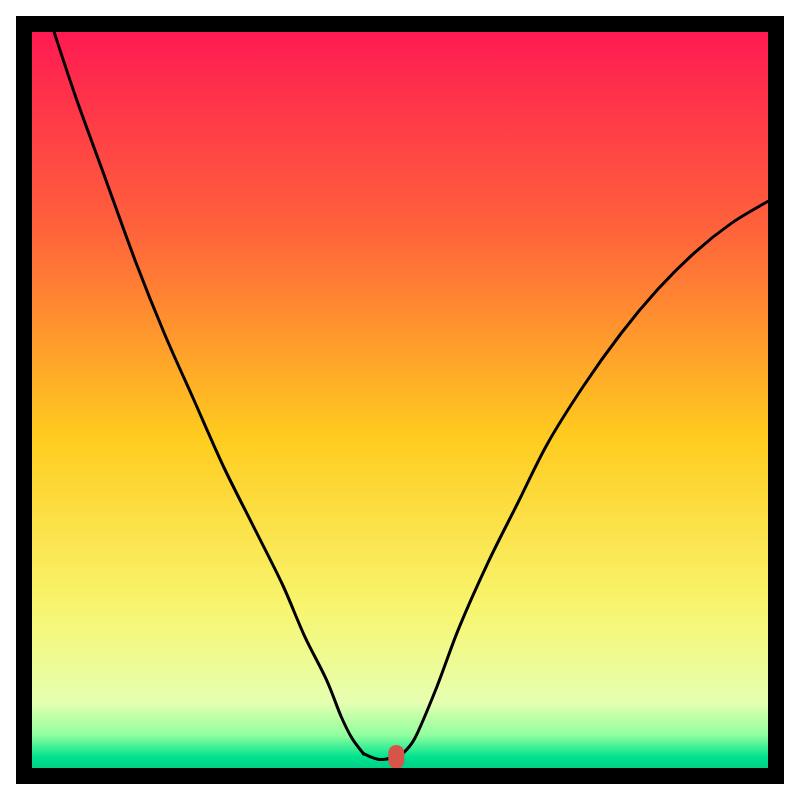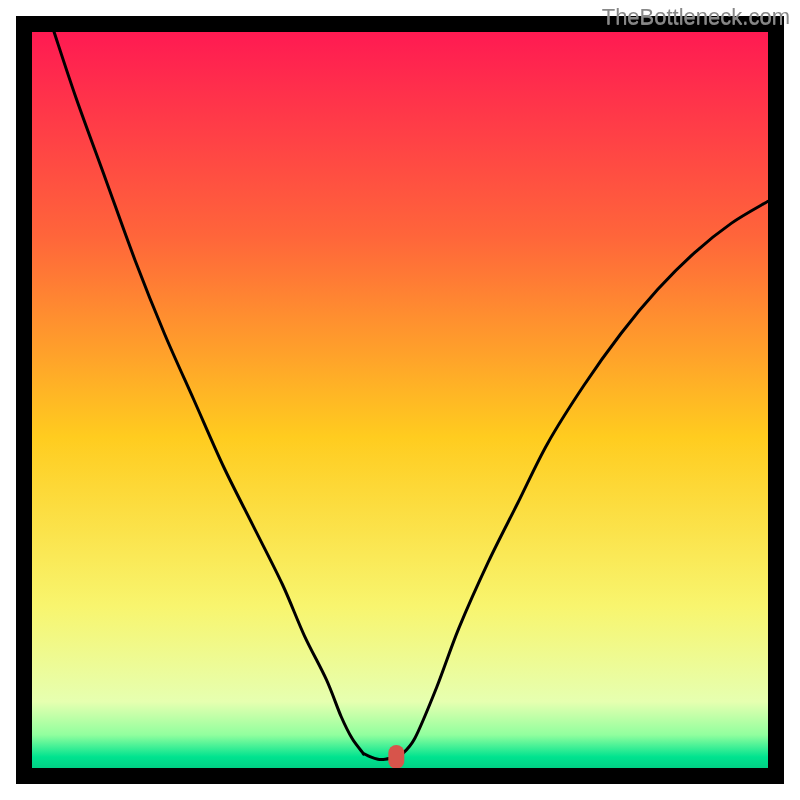--- a/index.html
+++ b/index.html
@@ -40,14 +40,13 @@
           <stop offset="95.5%" stop-color="#91ff9e"></stop>
           <stop offset="98.5%" stop-color="#00e38f"></stop>
           <stop offset="100%" stop-color="#00d084"></stop>
         </linearGradient>
     </defs>
     <rect id="plot-bg" x="32" y="32" width="736" height="736" fill="url(#bg-grad)"></rect>
     <path id="curve-path" fill="none" stroke="#000" stroke-width="3" stroke-linecap="round" stroke-linejoin="round" d="M 54.08 32 C 57.6128 42.5984, 67.9168 74.68800000000002, 76.16 98.24000000000001 C 84.4032 121.792, 96.17920000000001 153.29279999999994, 105.60000000000001 179.19999999999993 C 115.02080000000001 205.10719999999992, 125.61920000000002 235.43040000000002, 135.04000000000002 260.16 C 144.4608 284.88960000000003, 155.0592 311.38560000000007, 164.48 333.76000000000005 C 173.90079999999998 356.1344, 184.49919999999997 378.8032, 193.92 400 C 203.3408 421.1968, 213.93920000000003 446.2208, 223.36 466.24 C 232.7808 486.2592, 243.37919999999997 506.27840000000003, 252.79999999999998 525.12 C 262.2208 543.9616, 273.9968 566.336, 282.24 584 C 290.4832 601.664, 297.2544 620.2112, 304.32 635.52 C 311.3856 650.8288, 320.51200000000006 666.7264, 326.40000000000003 679.6800000000001 C 332.288 692.6336000000001, 336.9984 707.0592, 341.12 716.48 C 345.2416 725.9008, 348.6272 732.6719999999999, 352.16 738.56 C 355.69280000000003 744.448, 361.4336 750.9248, 363.2 753.28 C 364.96639999999996 755.6351999999999, 362.0224 752.6912, 363.2 753.28 C 364.3776 753.8688, 368.20480000000003 756.01792, 370.56 756.96 C 372.91519999999997 757.9020800000001, 375.5648 758.81472, 377.91999999999996 759.168 C 380.2751999999999 759.52128, 382.92479999999995 759.40352, 385.28 759.168 C 387.6352 758.93248, 390.28479999999996 758.16704, 392.64 757.696 C 394.9952 757.22496, 398.8224 756.45952, 400 756.224 C 401.1776 755.9884800000001, 397.6448 759.05024, 400 756.224 C 402.3552 753.3977600000001, 408.83200000000005 749.6294399999999, 414.72 738.56 C 420.608 727.49056, 429.7344 704.704, 436.8 687.04 C 443.86560000000003 669.376, 450.6368 648.1791999999999, 458.88 628.16 C 467.1232 608.1408, 478.8992 581.9391999999999, 488.32 561.92 C 497.7408 541.9008, 508.3392 521.8816, 517.76 503.04 C 527.1808 484.19840000000005, 536.6016 463.00160000000005, 547.1999999999999 444.16 C 557.7983999999999 425.3184, 572.2239999999999 402.94399999999996, 584 385.28 C 595.7760000000001 367.616, 609.0240000000001 349.06880000000007, 620.8000000000001 333.76000000000005 C 632.576 318.45120000000003, 645.8240000000001 302.55359999999996, 657.6 289.59999999999997 C 669.376 276.64639999999997, 682.624 263.39840000000004, 694.4 252.80000000000007 C 706.1759999999999 242.20160000000007, 719.424 231.60320000000002, 731.1999999999999 223.36 C 742.9759999999999 215.1168, 762.112 204.81279999999998, 768 201.27999999999997"></path>
     <rect id="marker-dot" x="388.32" y="744.96" width="16" height="24" rx="8" ry="8" fill="#d7544b"></rect>
     <path id="frame-path" fill="none" d="M 24 24 H 776 V 776 H 24 Z" stroke="#000000" stroke-width="16"></path>
   </svg>
-  <div class="watermark">TheBottleneck.com</div>
 </div>
 
 </body></html>

